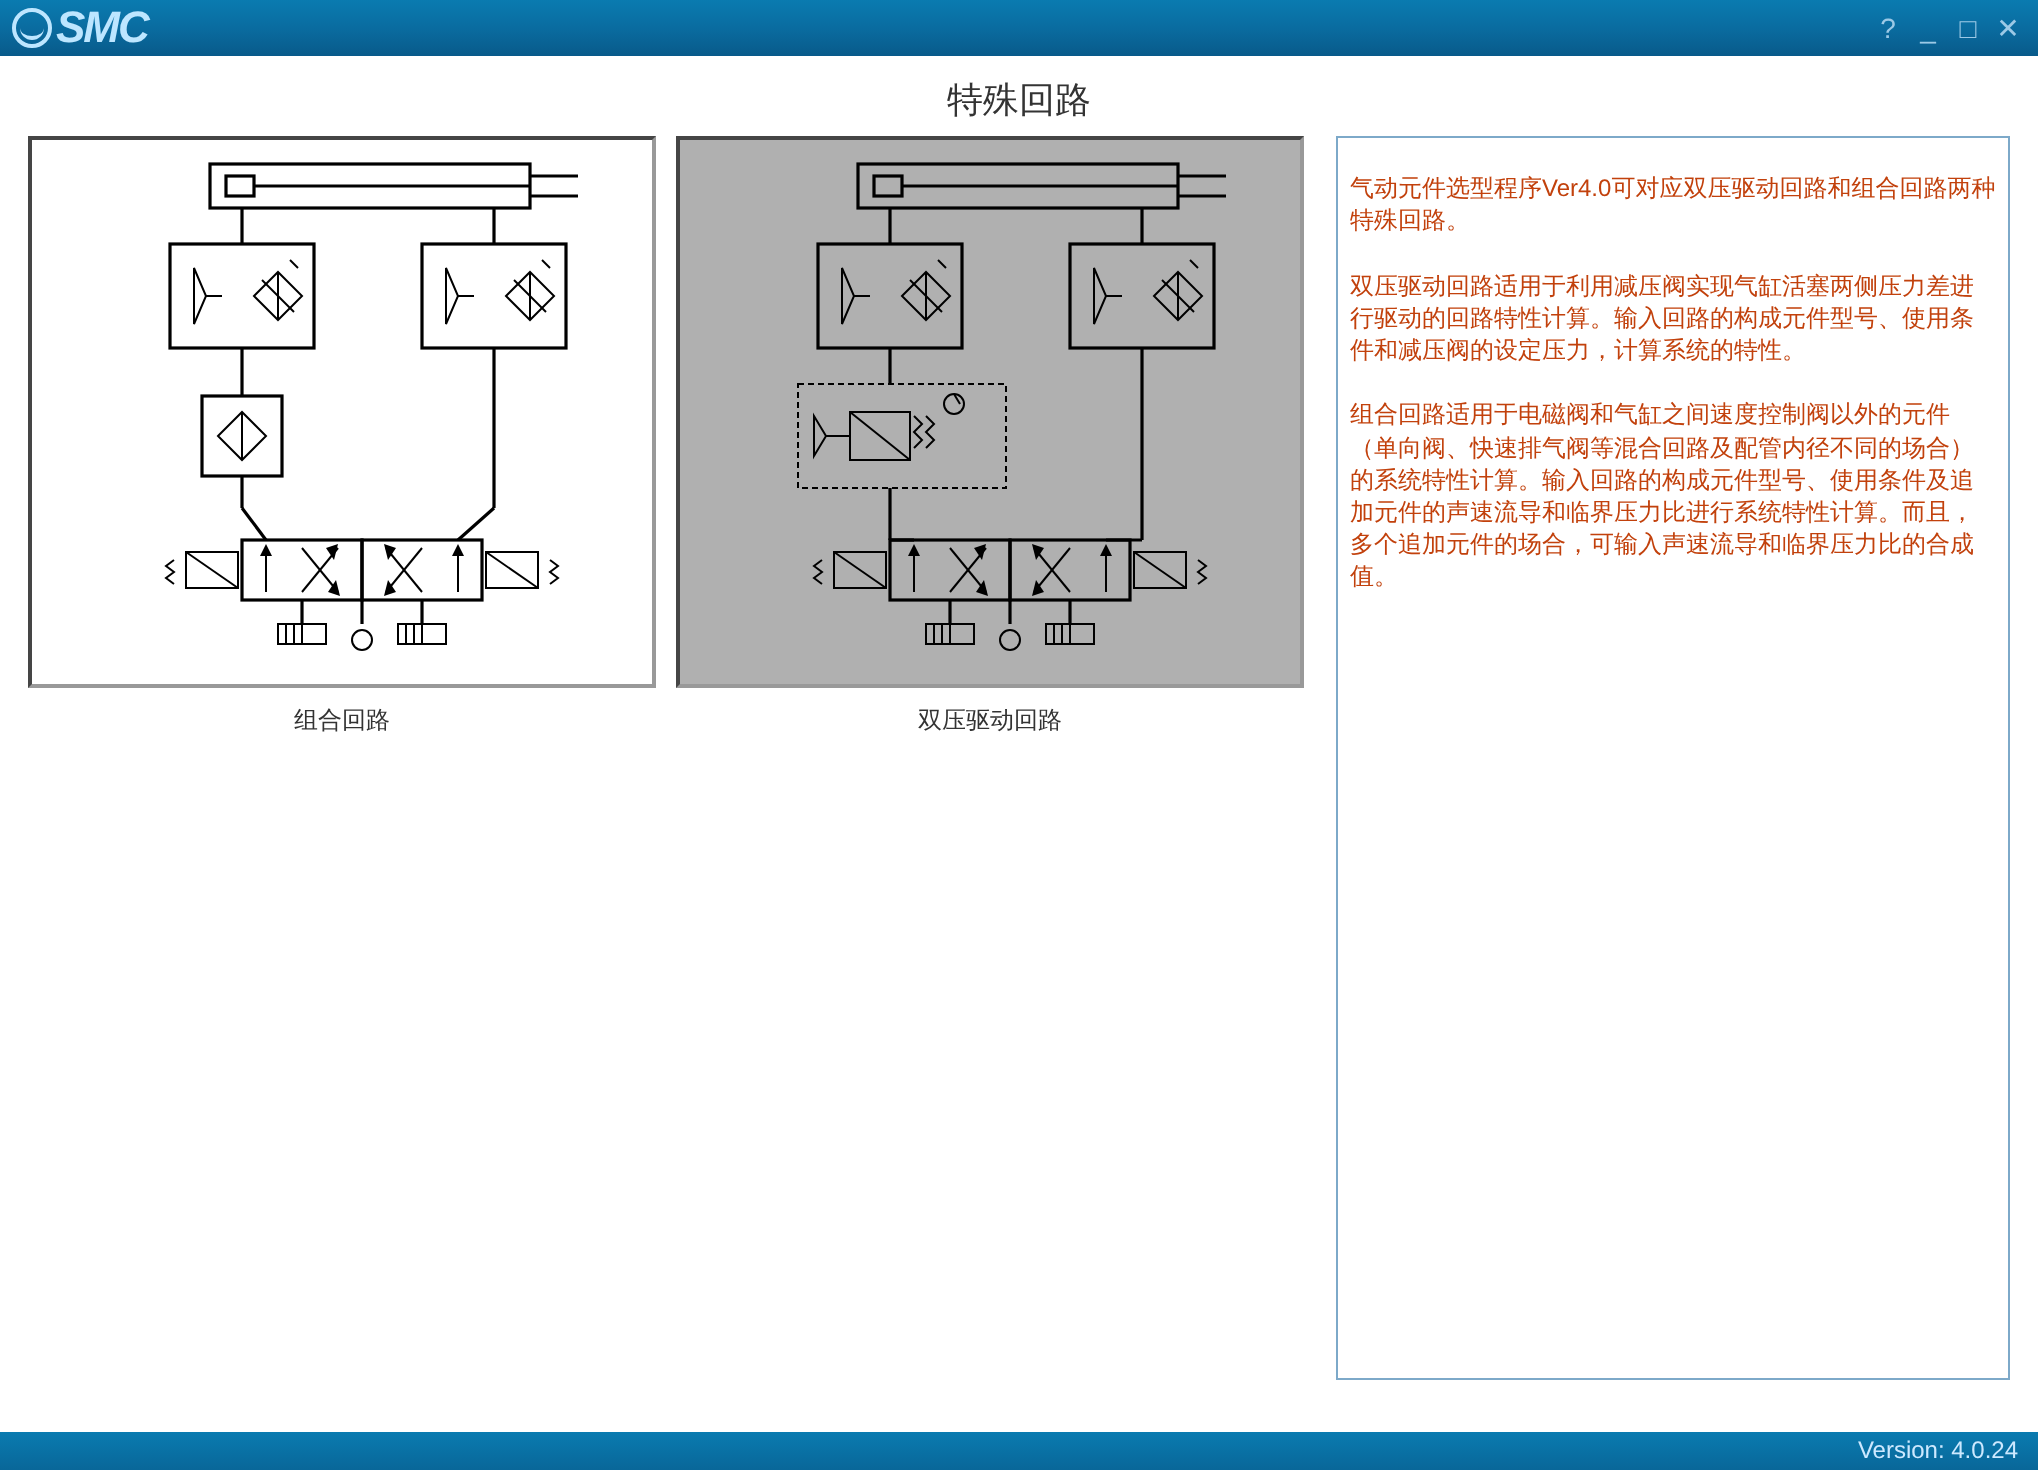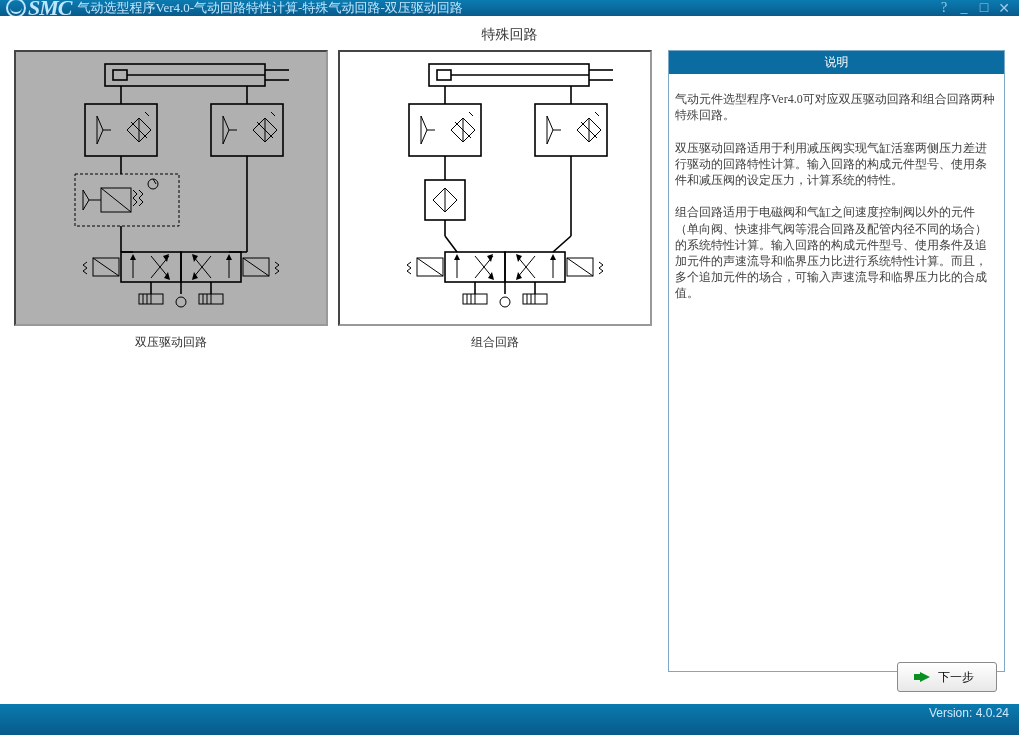--- a/index.html
+++ b/index.html
@@ -5,27 +5,26 @@
 * { box-sizing: border-box; margin: 0; padding: 0; }
 body {
   font-family: "Microsoft YaHei", "SimSun", Arial, sans-serif;
   background: #003d66;
   width: 1019px;
   height: 735px;
   overflow: hidden;
   font-size: 12px;
 }
 .titlebar {
-  height: 16px;
+  height: 28px;
   background: linear-gradient(to bottom, #0a7bb0 0%, #0a6ca0 50%, #085a8a 100%);
   display: flex;
   align-items: center;
   padding: 0 6px;
   color: #bde6ff;
-  font-family: Liberation Serif, serif;
 }
 .logo {
   display: flex;
   align-items: center;
   margin-right: 6px;
 }
 .logo-swirl {
   width: 20px; height: 20px;
   border: 2px solid #bde6ff;
   border-radius: 50%;
@@ -56,21 +55,21 @@
 }
 .winbtn { width: 18px; text-align: center; cursor: pointer; }
 .content {
   background: #fff;
   height: 688px;
   padding: 10px 14px 8px 14px;
   position: relative;
 }
 .section-title {
   text-align: center;
-  font-size: 14px;
+  font-size: 18px;
   color: #333;
   margin-bottom: 6px;
 }
 .main-row {
   display: flex;
   gap: 10px;
   height: 622px;
 }
 .options-area {
   display: flex;
@@ -110,23 +109,22 @@
   background: #0a6ca0;
   color: #fff;
   text-align: center;
   padding: 3px 0;
   font-size: 12px;
 }
 .info-body {
   padding: 17px 6px;
   font-size: 12px;
   line-height: 1.35;
-  color: #404040;
+  color: #c2410c;
   white-space: pre-wrap;
-  font-family: Liberation Serif, serif;
 }
 .btn-row {
   position: absolute;
   right: 22px;
   bottom: 12px;
   display: flex;
   gap: 14px;
 }
 .btn {
   width: 100px;
@@ -177,142 +175,33 @@
 svg .dash { stroke-dasharray: 3 2; }
 </style>
 </head>
 <body>
 
 <div class="titlebar">
   <div class="logo">
     <div class="logo-swirl"></div>
     <span class="logo-text">SMC</span>
   </div>
-  <span class="title-text">气动选型程序Ver4.0-气动回路特性计算-特殊气动回路-双压驱动回路</span>
   <div class="winbtns">
     <span class="winbtn">?</span>
     <span class="winbtn">_</span>
     <span class="winbtn">□</span>
     <span class="winbtn">✕</span>
   </div>
 </div>
 
 <div class="content">
   <div class="section-title">特殊回路</div>
 
   <div class="main-row">
     <div class="options-area">
-
-      <div class="option-card selected">
-        <div class="diagram-box">
-          <svg width="300" height="264" viewBox="0 0 300 264">
-
-            <rect class="comp" x="84" y="8" width="160" height="22"></rect>
-            <rect class="comp" x="92" y="14" width="14" height="10"></rect>
-            <line class="comp" x1="106" y1="19" x2="244" y2="19"></line>
-            <line class="comp" x1="244" y1="14" x2="268" y2="14"></line>
-            <line class="comp" x1="244" y1="24" x2="268" y2="24"></line>
-
-            <line class="comp" x1="100" y1="30" x2="100" y2="48"></line>
-            <line class="comp" x1="226" y1="30" x2="226" y2="48"></line>
-
-            <g transform="translate(64,48)">
-              <rect class="comp" x="0" y="0" width="72" height="52"></rect>
-              <polygon class="thin" points="12,12 12,40 18,26" fill="none"></polygon>
-              <line class="thin" x1="18" y1="26" x2="26" y2="26"></line>
-              <g transform="translate(42,14)">
-                <polygon class="thin" points="0,12 12,0 24,12 12,24" fill="none"></polygon>
-                <line class="thin" x1="12" y1="0" x2="12" y2="24"></line>
-                <line class="thin" x1="4" y1="4" x2="20" y2="20"></line>
-                <line class="thin" x1="18" y1="-6" x2="22" y2="-2"></line>
-              </g>
-            </g>
-
-            <g transform="translate(190,48)">
-              <rect class="comp" x="0" y="0" width="72" height="52"></rect>
-              <polygon class="thin" points="12,12 12,40 18,26" fill="none"></polygon>
-              <line class="thin" x1="18" y1="26" x2="26" y2="26"></line>
-              <g transform="translate(42,14)">
-                <polygon class="thin" points="0,12 12,0 24,12 12,24" fill="none"></polygon>
-                <line class="thin" x1="12" y1="0" x2="12" y2="24"></line>
-                <line class="thin" x1="4" y1="4" x2="20" y2="20"></line>
-                <line class="thin" x1="18" y1="-6" x2="22" y2="-2"></line>
-              </g>
-            </g>
-
-            <line class="comp" x1="100" y1="100" x2="100" y2="118"></line>
-            <line class="comp" x1="226" y1="100" x2="226" y2="196"></line>
-
-            <rect class="thin dash" x="54" y="118" width="104" height="52"></rect>
-            <g transform="translate(62,124)">
-              <polygon class="thin" points="0,10 0,30 6,20" fill="none"></polygon>
-              <line class="thin" x1="6" y1="20" x2="18" y2="20"></line>
-              <rect class="thin" x="18" y="8" width="30" height="24"></rect>
-              <line class="thin" x1="18" y1="8" x2="48" y2="32"></line>
-              <path class="thin" d="M50 10 l4 4 l-4 4 l4 4 l-4 4"></path>
-              <path class="thin" d="M56 10 l4 4 l-4 4 l4 4 l-4 4"></path>
-              <circle class="thin" cx="70" cy="4" r="5"></circle>
-              <line class="thin" x1="70" y1="-1" x2="73" y2="4"></line>
-            </g>
-            <line class="comp" x1="100" y1="170" x2="100" y2="196"></line>
-
-            <g transform="translate(60,196)">
-              <rect class="comp" x="40" y="0" width="60" height="30"></rect>
-              <rect class="comp" x="100" y="0" width="60" height="30"></rect>
-
-              <line class="thin" x1="52" y1="4" x2="52" y2="26"></line>
-              <polygon class="fill" points="52,2 49,8 55,8"></polygon>
-              <line class="thin" x1="70" y1="4" x2="88" y2="26"></line>
-              <polygon class="fill" points="89,28 83,26 87,20"></polygon>
-              <line class="thin" x1="88" y1="4" x2="70" y2="26"></line>
-              <polygon class="fill" points="88,2 82,4 86,10"></polygon>
-
-              <line class="thin" x1="112" y1="4" x2="130" y2="26"></line>
-              <polygon class="fill" points="111,2 117,4 113,10"></polygon>
-              <line class="thin" x1="130" y1="4" x2="112" y2="26"></line>
-              <polygon class="fill" points="111,28 117,26 113,20"></polygon>
-              <line class="thin" x1="148" y1="4" x2="148" y2="26"></line>
-              <polygon class="fill" points="148,2 145,8 151,8"></polygon>
-
-              <g transform="translate(12,6)">
-                <rect class="thin" x="0" y="0" width="26" height="18"></rect>
-                <line class="thin" x1="0" y1="0" x2="26" y2="18"></line>
-                <path class="thin" d="M-6 4 l-4 3 l4 3 l-4 3 l4 3"></path>
-              </g>
-              <g transform="translate(162,6)">
-                <rect class="thin" x="0" y="0" width="26" height="18"></rect>
-                <line class="thin" x1="0" y1="0" x2="26" y2="18"></line>
-                <path class="thin" d="M32 4 l4 3 l-4 3 l4 3 l-4 3"></path>
-              </g>
-
-              <line class="comp" x1="70" y1="30" x2="70" y2="42"></line>
-              <line class="comp" x1="100" y1="30" x2="100" y2="42"></line>
-              <line class="comp" x1="130" y1="30" x2="130" y2="42"></line>
-
-              <g transform="translate(58,42)">
-                <rect class="thin" x="0" y="0" width="24" height="10"></rect>
-                <line class="thin" x1="4" y1="0" x2="4" y2="10"></line>
-                <line class="thin" x1="8" y1="0" x2="8" y2="10"></line>
-                <line class="thin" x1="12" y1="0" x2="12" y2="10"></line>
-              </g>
-              <g transform="translate(118,42)">
-                <rect class="thin" x="0" y="0" width="24" height="10"></rect>
-                <line class="thin" x1="4" y1="0" x2="4" y2="10"></line>
-                <line class="thin" x1="8" y1="0" x2="8" y2="10"></line>
-                <line class="thin" x1="12" y1="0" x2="12" y2="10"></line>
-              </g>
-              <circle class="thin" cx="100" cy="50" r="5"></circle>
-            </g>
-
-            <line class="comp" x1="100" y1="196" x2="112" y2="196"></line>
-            <line class="comp" x1="226" y1="196" x2="208" y2="196"></line>
-          </svg>
-        </div>
-        <div class="option-label">双压驱动回路</div>
-      </div>
 
       <div class="option-card unselected">
         <div class="diagram-box">
           <svg width="300" height="264" viewBox="0 0 300 264">
 
             <rect class="comp" x="84" y="8" width="160" height="22"></rect>
             <rect class="comp" x="92" y="14" width="14" height="10"></rect>
             <line class="comp" x1="106" y1="19" x2="244" y2="19"></line>
             <line class="comp" x1="244" y1="14" x2="268" y2="14"></line>
             <line class="comp" x1="244" y1="24" x2="268" y2="24"></line>
@@ -393,35 +282,138 @@
                 <line class="thin" x1="4" y1="0" x2="4" y2="10"></line>
                 <line class="thin" x1="8" y1="0" x2="8" y2="10"></line>
                 <line class="thin" x1="12" y1="0" x2="12" y2="10"></line>
               </g>
               <circle class="thin" cx="100" cy="50" r="5"></circle>
             </g>
           </svg>
         </div>
         <div class="option-label">组合回路</div>
       </div>
+
+      <div class="option-card selected">
+        <div class="diagram-box">
+          <svg width="300" height="264" viewBox="0 0 300 264">
+
+            <rect class="comp" x="84" y="8" width="160" height="22"></rect>
+            <rect class="comp" x="92" y="14" width="14" height="10"></rect>
+            <line class="comp" x1="106" y1="19" x2="244" y2="19"></line>
+            <line class="comp" x1="244" y1="14" x2="268" y2="14"></line>
+            <line class="comp" x1="244" y1="24" x2="268" y2="24"></line>
+
+            <line class="comp" x1="100" y1="30" x2="100" y2="48"></line>
+            <line class="comp" x1="226" y1="30" x2="226" y2="48"></line>
+
+            <g transform="translate(64,48)">
+              <rect class="comp" x="0" y="0" width="72" height="52"></rect>
+              <polygon class="thin" points="12,12 12,40 18,26" fill="none"></polygon>
+              <line class="thin" x1="18" y1="26" x2="26" y2="26"></line>
+              <g transform="translate(42,14)">
+                <polygon class="thin" points="0,12 12,0 24,12 12,24" fill="none"></polygon>
+                <line class="thin" x1="12" y1="0" x2="12" y2="24"></line>
+                <line class="thin" x1="4" y1="4" x2="20" y2="20"></line>
+                <line class="thin" x1="18" y1="-6" x2="22" y2="-2"></line>
+              </g>
+            </g>
+
+            <g transform="translate(190,48)">
+              <rect class="comp" x="0" y="0" width="72" height="52"></rect>
+              <polygon class="thin" points="12,12 12,40 18,26" fill="none"></polygon>
+              <line class="thin" x1="18" y1="26" x2="26" y2="26"></line>
+              <g transform="translate(42,14)">
+                <polygon class="thin" points="0,12 12,0 24,12 12,24" fill="none"></polygon>
+                <line class="thin" x1="12" y1="0" x2="12" y2="24"></line>
+                <line class="thin" x1="4" y1="4" x2="20" y2="20"></line>
+                <line class="thin" x1="18" y1="-6" x2="22" y2="-2"></line>
+              </g>
+            </g>
+
+            <line class="comp" x1="100" y1="100" x2="100" y2="118"></line>
+            <line class="comp" x1="226" y1="100" x2="226" y2="196"></line>
+
+            <rect class="thin dash" x="54" y="118" width="104" height="52"></rect>
+            <g transform="translate(62,124)">
+              <polygon class="thin" points="0,10 0,30 6,20" fill="none"></polygon>
+              <line class="thin" x1="6" y1="20" x2="18" y2="20"></line>
+              <rect class="thin" x="18" y="8" width="30" height="24"></rect>
+              <line class="thin" x1="18" y1="8" x2="48" y2="32"></line>
+              <path class="thin" d="M50 10 l4 4 l-4 4 l4 4 l-4 4"></path>
+              <path class="thin" d="M56 10 l4 4 l-4 4 l4 4 l-4 4"></path>
+              <circle class="thin" cx="70" cy="4" r="5"></circle>
+              <line class="thin" x1="70" y1="-1" x2="73" y2="4"></line>
+            </g>
+            <line class="comp" x1="100" y1="170" x2="100" y2="196"></line>
+
+            <g transform="translate(60,196)">
+              <rect class="comp" x="40" y="0" width="60" height="30"></rect>
+              <rect class="comp" x="100" y="0" width="60" height="30"></rect>
+
+              <line class="thin" x1="52" y1="4" x2="52" y2="26"></line>
+              <polygon class="fill" points="52,2 49,8 55,8"></polygon>
+              <line class="thin" x1="70" y1="4" x2="88" y2="26"></line>
+              <polygon class="fill" points="89,28 83,26 87,20"></polygon>
+              <line class="thin" x1="88" y1="4" x2="70" y2="26"></line>
+              <polygon class="fill" points="88,2 82,4 86,10"></polygon>
+
+              <line class="thin" x1="112" y1="4" x2="130" y2="26"></line>
+              <polygon class="fill" points="111,2 117,4 113,10"></polygon>
+              <line class="thin" x1="130" y1="4" x2="112" y2="26"></line>
+              <polygon class="fill" points="111,28 117,26 113,20"></polygon>
+              <line class="thin" x1="148" y1="4" x2="148" y2="26"></line>
+              <polygon class="fill" points="148,2 145,8 151,8"></polygon>
+
+              <g transform="translate(12,6)">
+                <rect class="thin" x="0" y="0" width="26" height="18"></rect>
+                <line class="thin" x1="0" y1="0" x2="26" y2="18"></line>
+                <path class="thin" d="M-6 4 l-4 3 l4 3 l-4 3 l4 3"></path>
+              </g>
+              <g transform="translate(162,6)">
+                <rect class="thin" x="0" y="0" width="26" height="18"></rect>
+                <line class="thin" x1="0" y1="0" x2="26" y2="18"></line>
+                <path class="thin" d="M32 4 l4 3 l-4 3 l4 3 l-4 3"></path>
+              </g>
+
+              <line class="comp" x1="70" y1="30" x2="70" y2="42"></line>
+              <line class="comp" x1="100" y1="30" x2="100" y2="42"></line>
+              <line class="comp" x1="130" y1="30" x2="130" y2="42"></line>
+
+              <g transform="translate(58,42)">
+                <rect class="thin" x="0" y="0" width="24" height="10"></rect>
+                <line class="thin" x1="4" y1="0" x2="4" y2="10"></line>
+                <line class="thin" x1="8" y1="0" x2="8" y2="10"></line>
+                <line class="thin" x1="12" y1="0" x2="12" y2="10"></line>
+              </g>
+              <g transform="translate(118,42)">
+                <rect class="thin" x="0" y="0" width="24" height="10"></rect>
+                <line class="thin" x1="4" y1="0" x2="4" y2="10"></line>
+                <line class="thin" x1="8" y1="0" x2="8" y2="10"></line>
+                <line class="thin" x1="12" y1="0" x2="12" y2="10"></line>
+              </g>
+              <circle class="thin" cx="100" cy="50" r="5"></circle>
+            </g>
+
+            <line class="comp" x1="100" y1="196" x2="112" y2="196"></line>
+            <line class="comp" x1="226" y1="196" x2="208" y2="196"></line>
+          </svg>
+        </div>
+        <div class="option-label">双压驱动回路</div>
+      </div>
     </div>
 
     <div class="info-panel">
-      <div class="info-header">说明</div>
       <div class="info-body">气动元件选型程序Ver4.0可对应双压驱动回路和组合回路两种特殊回路。
 
 双压驱动回路适用于利用减压阀实现气缸活塞两侧压力差进行驱动的回路特性计算。输入回路的构成元件型号、使用条件和减压阀的设定压力，计算系统的特性。
 
 组合回路适用于电磁阀和气缸之间速度控制阀以外的元件（单向阀、快速排气阀等混合回路及配管内径不同的场合）的系统特性计算。输入回路的构成元件型号、使用条件及追加元件的声速流导和临界压力比进行系统特性计算。而且，多个追加元件的场合，可输入声速流导和临界压力比的合成值。</div>
     </div>
   </div>
 
   <div class="btn-row">
-    <div class="btn">
-      <span class="arrow-next"></span>
-      <span>下一步</span>
-    </div>
   </div>
 </div>
 
 <div class="footer">
   <span>Version: 4.0.24</span>
 </div>
 
 </body></html>

